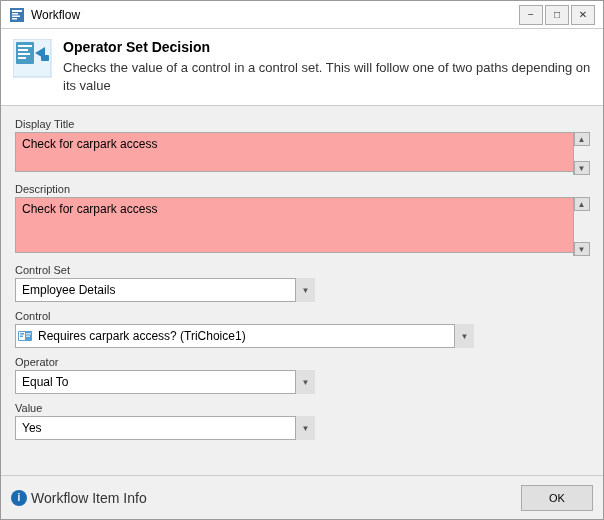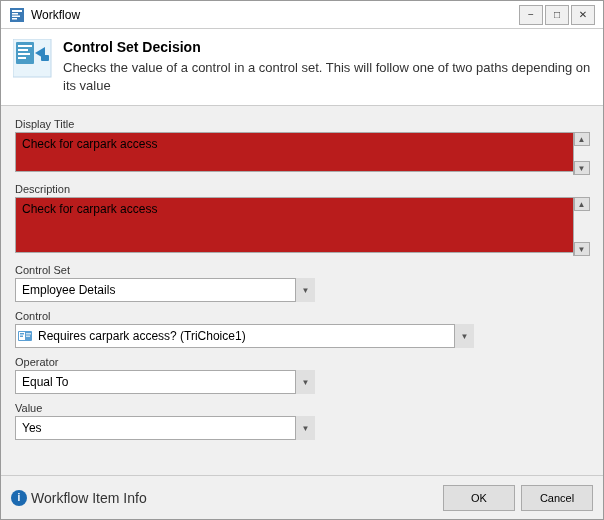--- a/index.html
+++ b/index.html
@@ -107,21 +107,21 @@
       font-size: 11px;
       color: #333;
     }
 
     .text-area-wrap {
       position: relative;
     }
 
     textarea {
       width: 100%;
-      background: #b91c1c;
+      background: #fca5a5;
       border: 1px solid #aaa;
       padding: 4px 20px 4px 6px;
       font-size: 12px;
       font-family: 'Segoe UI', Tahoma, Geneva, Verdana, sans-serif;
       resize: none;
       color: #000;
     }
 
     .textarea-scrollbar {
       position: absolute;
@@ -277,21 +277,21 @@
         <rect x="5" y="6" width="14" height="2" fill="#fff"></rect>
         <rect x="5" y="10" width="10" height="2" fill="#fff"></rect>
         <rect x="5" y="14" width="12" height="2" fill="#fff"></rect>
         <rect x="5" y="18" width="8" height="2" fill="#fff"></rect>
 
         <polygon points="22,14 32,8 32,20" fill="#2e86c1"></polygon>
         <rect x="28" y="16" width="8" height="6" fill="#2e86c1" rx="1"></rect>
       </svg>
     </div>
     <div class="header-content">
-      <div class="header-title">Control Set Decision</div>
+      <div class="header-title">Operator Set Decision</div>
       <div class="header-desc">Checks the value of a control in a control set.  This will follow one of two paths depending on its value</div>
     </div>
   </div>
 
   <div class="body">
 
     <div class="field-group">
       <label class="field-label">Display Title</label>
       <div class="text-area-wrap">
         <textarea rows="2" style="padding-right: 18px; height: 40px; width: calc(100% + 0px);">Check for carpark access</textarea>
@@ -365,16 +365,15 @@
 
   </div>
 
   <div class="footer">
     <div class="footer-info">
       <div class="info-icon">i</div>
       <span class="footer-info-text">Workflow Item Info</span>
     </div>
     <div class="footer-buttons">
       <button class="btn primary">OK</button>
-      <button class="btn">Cancel</button>
     </div>
   </div>
 </div>
 
 </body></html>

